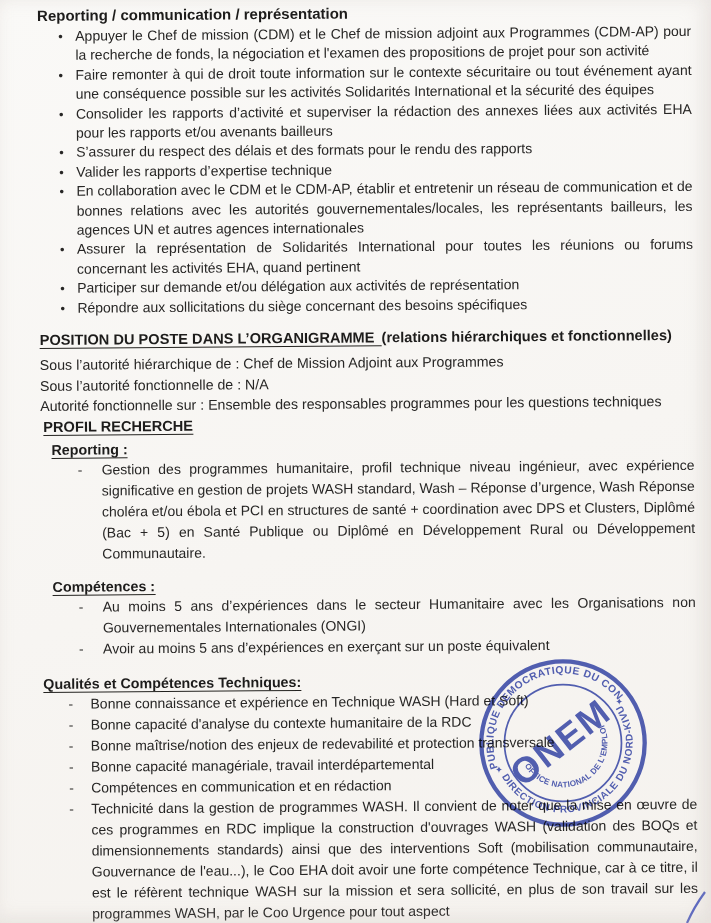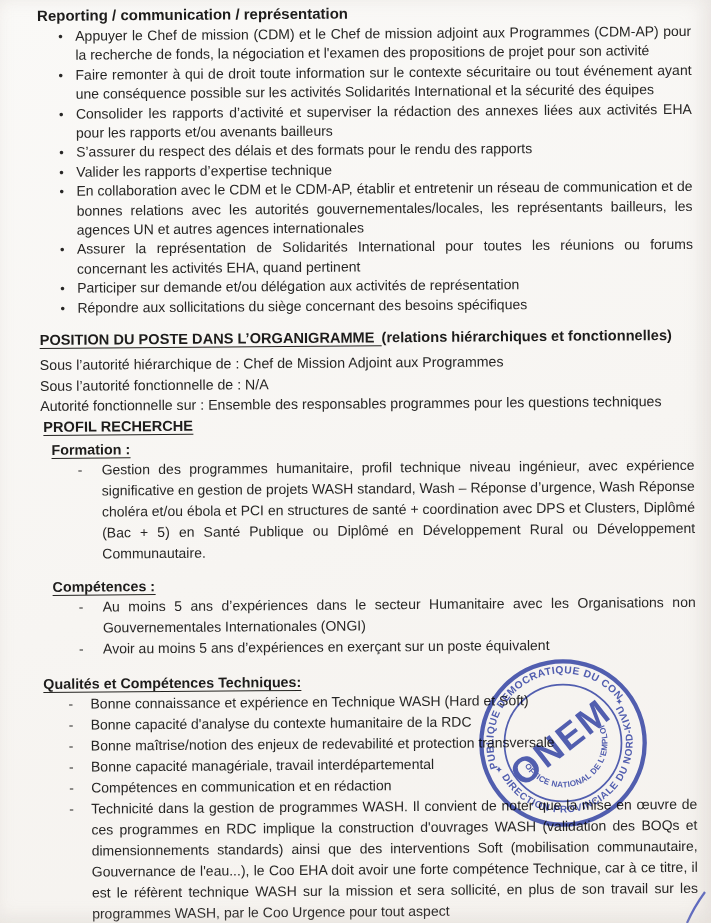--- a/index.html
+++ b/index.html
@@ -108,21 +108,21 @@
         <div>Sous l’autorité fonctionnelle de : N/A</div>
 
         <div>Autorité fonctionnelle sur : Ensemble des responsables programmes pour les questions techniques</div>
       </div>
 
     <div class="profil">
       <span class="u">PROFIL RECHERCHE</span>
     </div>
 
     <div class="h3 gap-form">
-      <span class="u">Formation :</span>
+      <span class="u">Reporting :</span>
     </div>
     <ul class="dashes deep">
 
         <li>
           <span class="mk">-</span>
           <span>Gestion des programmes humanitaire, profil technique niveau ingénieur, avec expérience significative en gestion de projets WASH standard, Wash – Réponse d’urgence, Wash Réponse choléra et/ou ébola et PCI en structures de santé + coordination avec DPS et Clusters, Diplômé (Bac + 5) en Santé Publique ou Diplômé en Développement Rural ou Développement Communautaire.</span>
         </li>
       </ul>
 
     <div class="h3 gap-exp">

